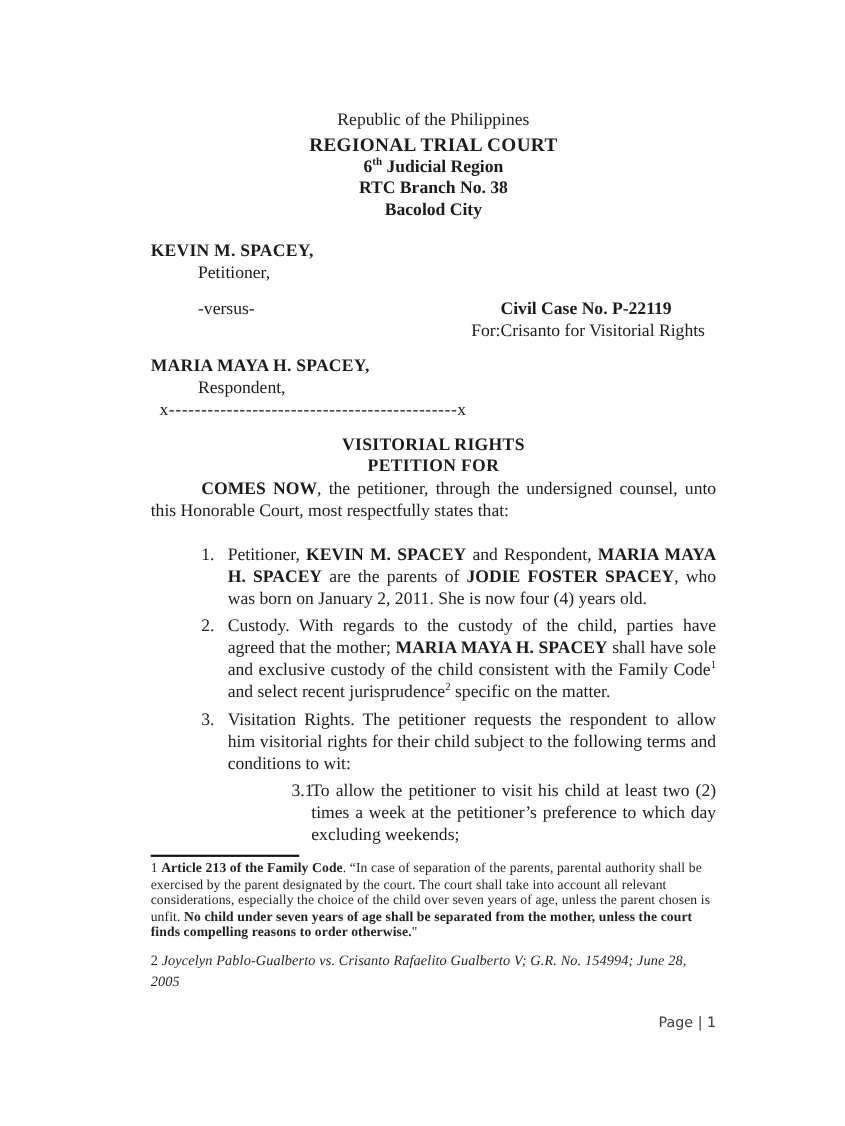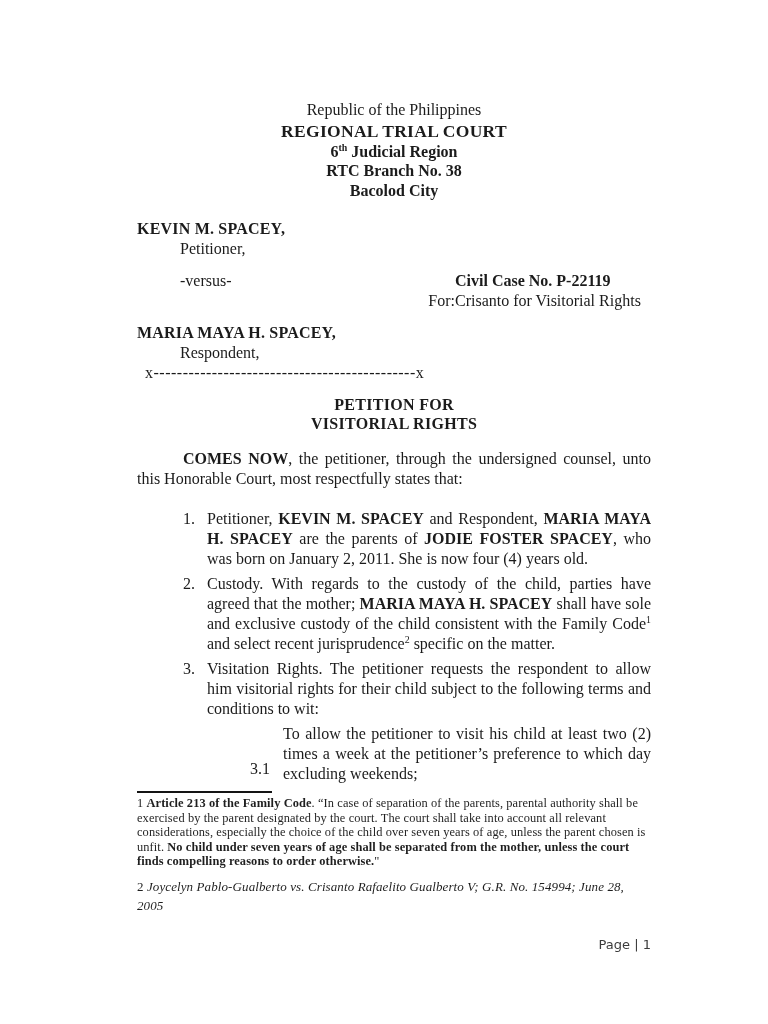--- a/index.html
+++ b/index.html
@@ -40,21 +40,21 @@
   .doc-title{text-align:center;font-weight:bold;font-size:16px;line-height:19px;margin-top:12px;letter-spacing:.3px;}
 
   
   .body-text{font-size:16px;line-height:20px;text-align:justify;}
   .opening{margin-top:14px;text-indent:46px;}
   .b{font-weight:bold;}
   .items{margin-top:20px;}
   .item{position:relative;padding-left:70px;margin-top:5px;}
   .item .num{position:absolute;left:46px;top:0;}
   .subitem{position:relative;padding-left:146px;margin-top:5px;}
-  .subitem .num{position:absolute;left:113px;top:0;margin-top:35px;}
+  .subitem .num{position:absolute;left:128px;top:0;}
 
   
   .footnote-rule{width:135px;border:none;border-top:2px solid #141414;margin:7px 0 3px 0;}
   .footnotes{font-family:Liberation Serif, serif;font-size:12.4px;line-height:14.6px;color:#1f1f1f;letter-spacing:.1px;}
   .footnote2{margin-top:8px;font-size:13px;line-height:19px;}
   .footnote2 .cite{font-style:italic;}
 
   
   .page-footer{
     font-family:"DejaVu Sans", sans-serif;
@@ -92,25 +92,25 @@
       </div>
 
       <div class="respondent-block">
         <div class="party-name">MARIA MAYA H. SPACEY,</div>
         <div class="party-role">Respondent,</div>
         <div class="x-line">x---------------------------------------------x</div>
       </div>
     </div>
 
     <div class="doc-title">
+      <div>VISITORIAL RIGHTS</div>
       <div>PETITION FOR</div>
-      <div>VISITORIAL RIGHTS</div>
     </div>
 
-    <p class="body-text opening" style="margin:16px 0 0 0;"><span class="b">COMES NOW</span><span>, the petitioner, through the undersigned counsel, unto this Honorable Court, most respectfully states that:</span></p>
+    <p class="body-text opening" style="margin:2px 0 0 0;"><span class="b">COMES NOW</span><span>, the petitioner, through the undersigned counsel, unto this Honorable Court, most respectfully states that:</span></p>
 
     <div class="items">
 
       <div class="body-text item">
         <span class="num">1.</span>
         <span>Petitioner, </span><span class="b">KEVIN M. SPACEY</span><span> and Respondent, </span><span class="b">MARIA MAYA H. SPACEY</span><span> are the parents of </span><span class="b">JODIE FOSTER SPACEY</span><span>, who was born on January 2, 2011. She is now four (4) years old.</span>
       </div>
 
       <div class="body-text item">
         <span class="num">2.</span>

